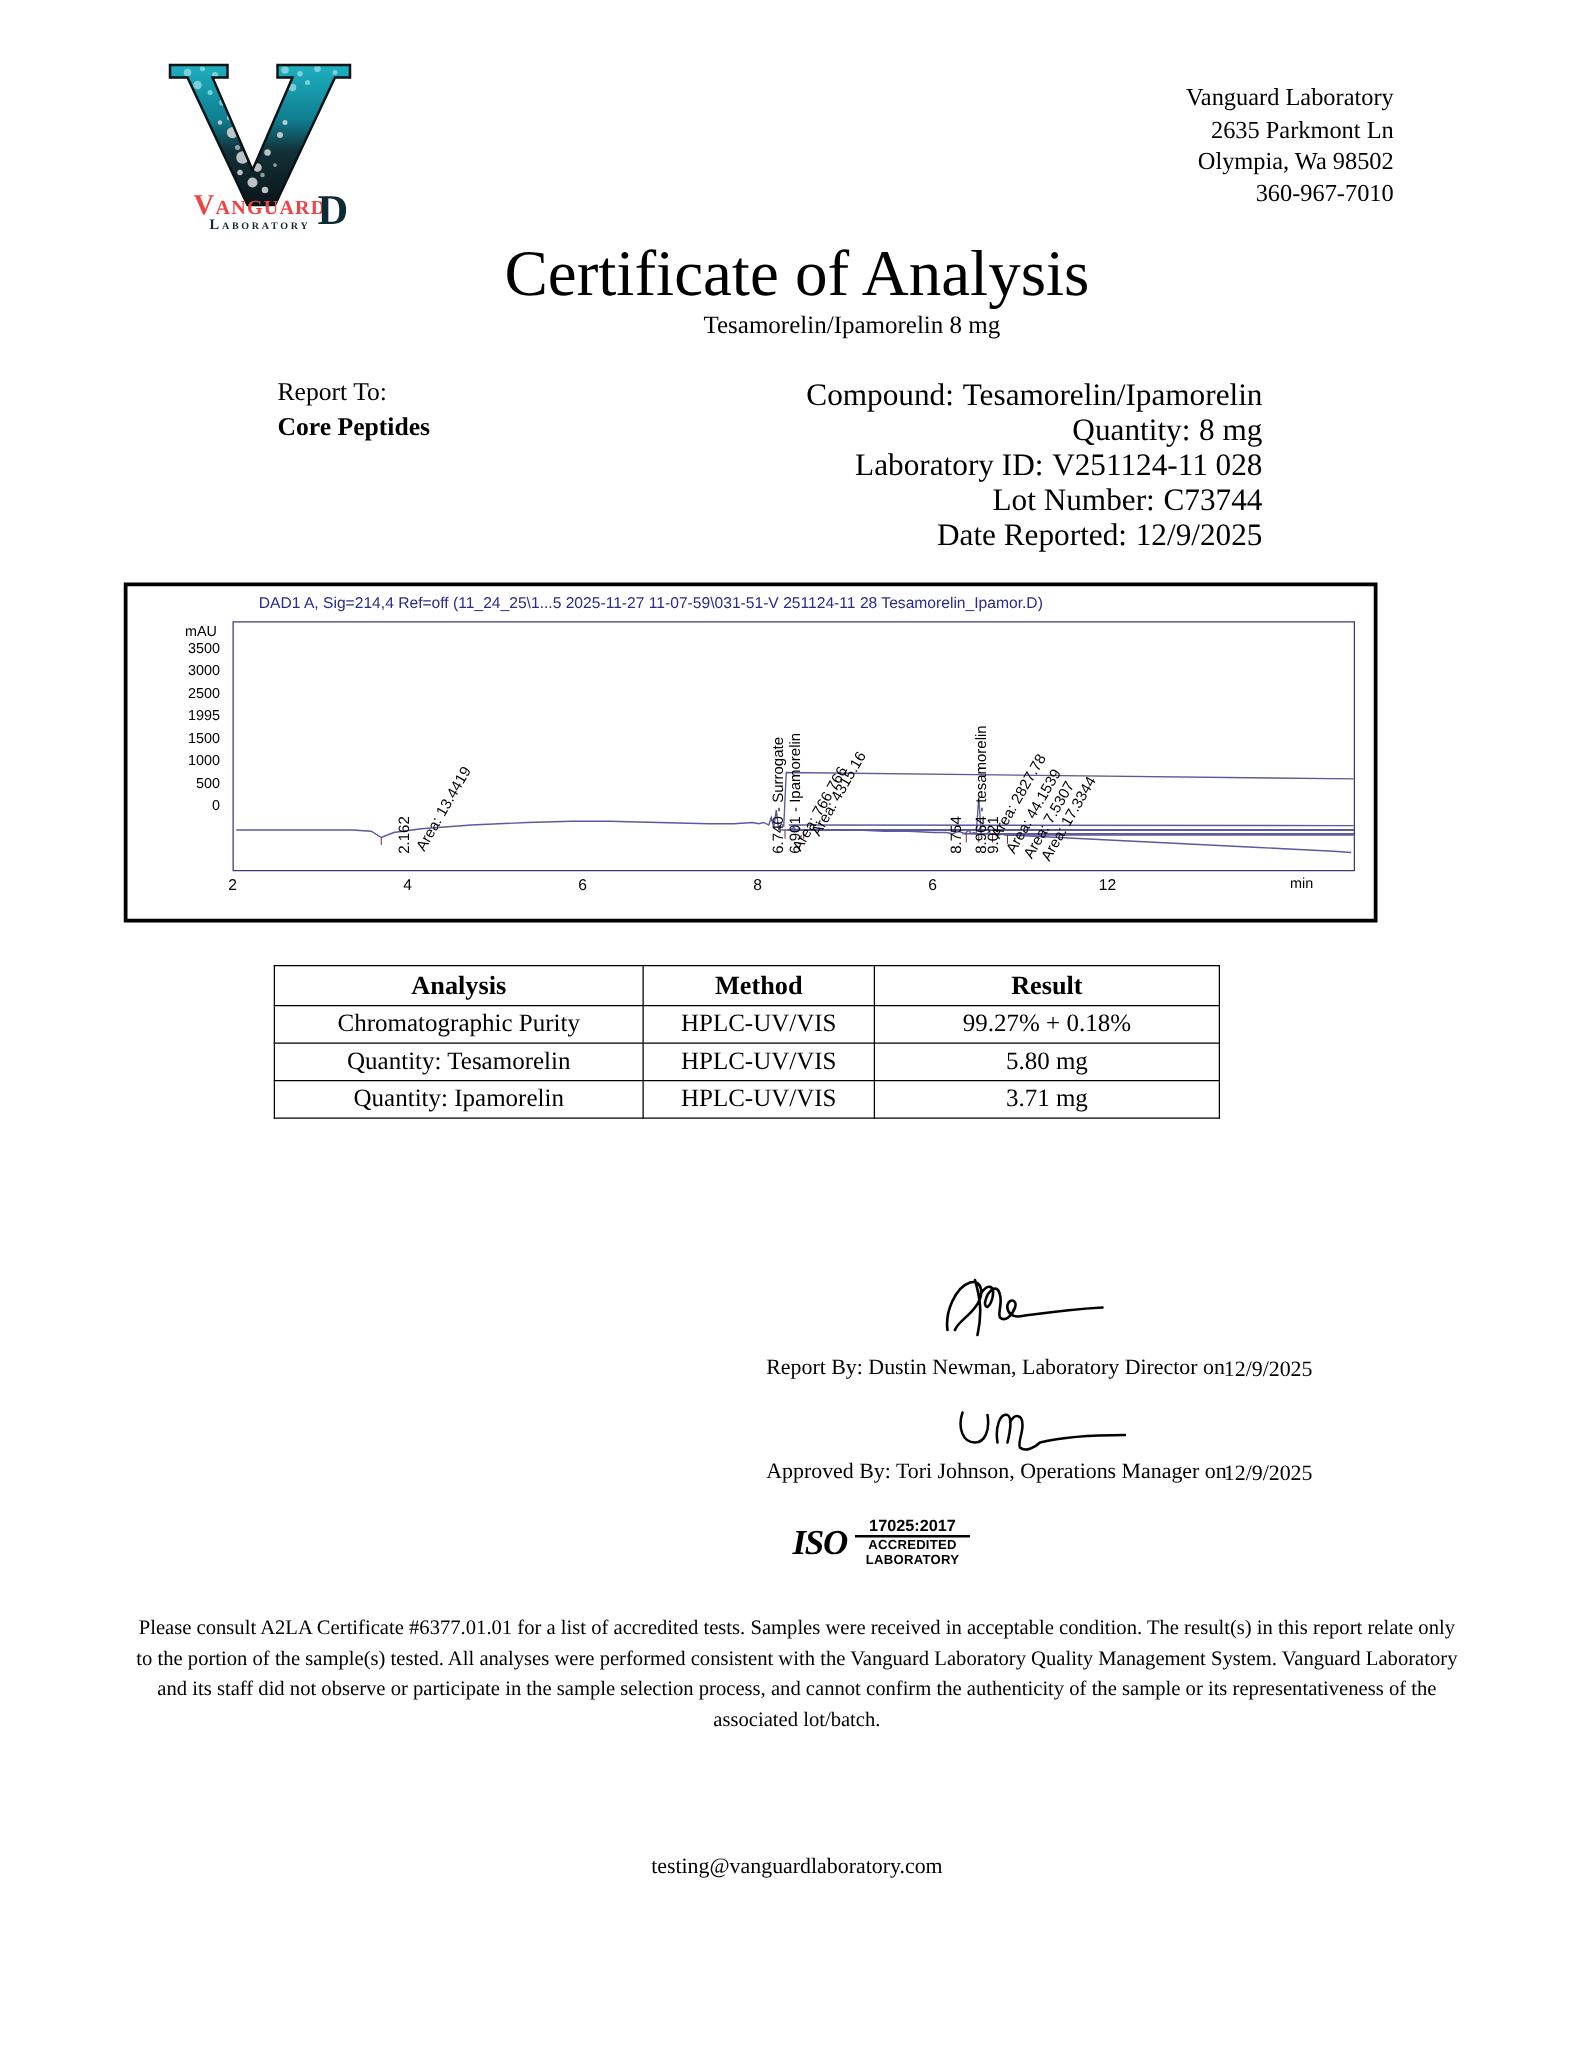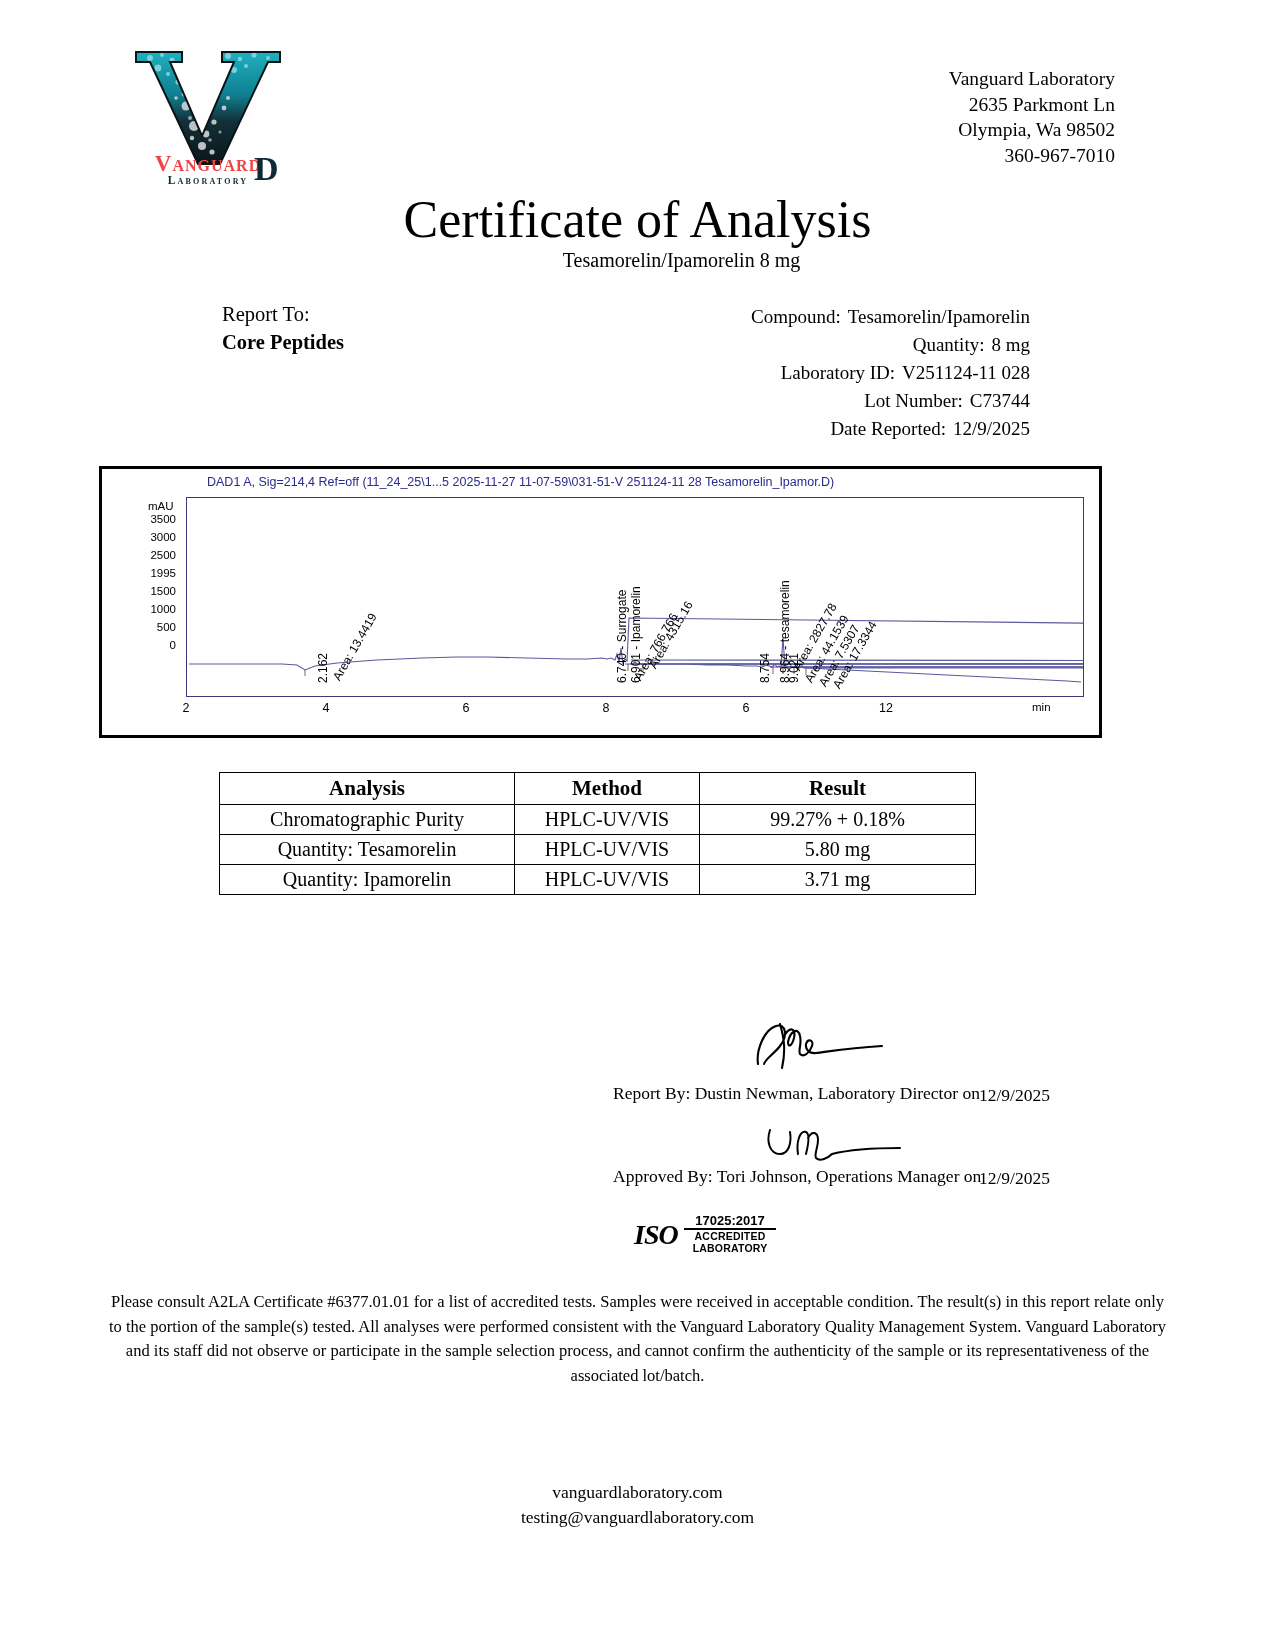--- a/index.html
+++ b/index.html
@@ -45,21 +45,21 @@
   .coa-sub {
     position:absolute; top:249px; left:0; width:1275px; text-align:center;
     font-size:20px;
     margin-left:44px;
   }
 
   
   .report-to-label { position:absolute; left:222px; top:303px; font-size:20.5px; }
   .report-to-name  { position:absolute; left:222px; top:331px; font-size:20.5px; font-weight:bold; }
 
-  .details { position:absolute; left:560px; top:303px; width:470px; font-size:19px; line-height:28px; }
+  .details { position:absolute; left:540px; top:303px; width:470px; font-size:25px; line-height:28px; }
   .drow { display:flex; justify-content:flex-end; white-space:nowrap; }
   .dlabel { text-align:right; }
   .dval { margin-left:7px; }
 
   
   .chrom-outer {
     position:absolute; left:99px; top:466px; width:1003px; height:272px;
     border:3px solid #000; background:#fff;
   }
   .chrom-title {
@@ -368,17 +368,16 @@
     <div class="iso-lines">
       <div class="iso-l1">17025:2017</div>
       <div class="iso-l2">ACCREDITED</div>
       <div class="iso-l3">LABORATORY</div>
     </div>
   </div>
 
   <div class="disclaimer">Please consult A2LA Certificate #6377.01.01 for a list of accredited tests. Samples were received in acceptable condition. The result(s) in this report relate only to the portion of the sample(s) tested. All analyses were performed consistent with the Vanguard Laboratory Quality Management System. Vanguard Laboratory and its staff did not observe or participate in the sample selection process, and cannot confirm the authenticity of the sample or its representativeness of the associated lot/batch.</div>
 
   <div class="footer-links">
-    <div>vanguardlaboratory.com</div>
     <div>testing@vanguardlaboratory.com</div>
   </div>
 
 </div>
 
 </body></html>

